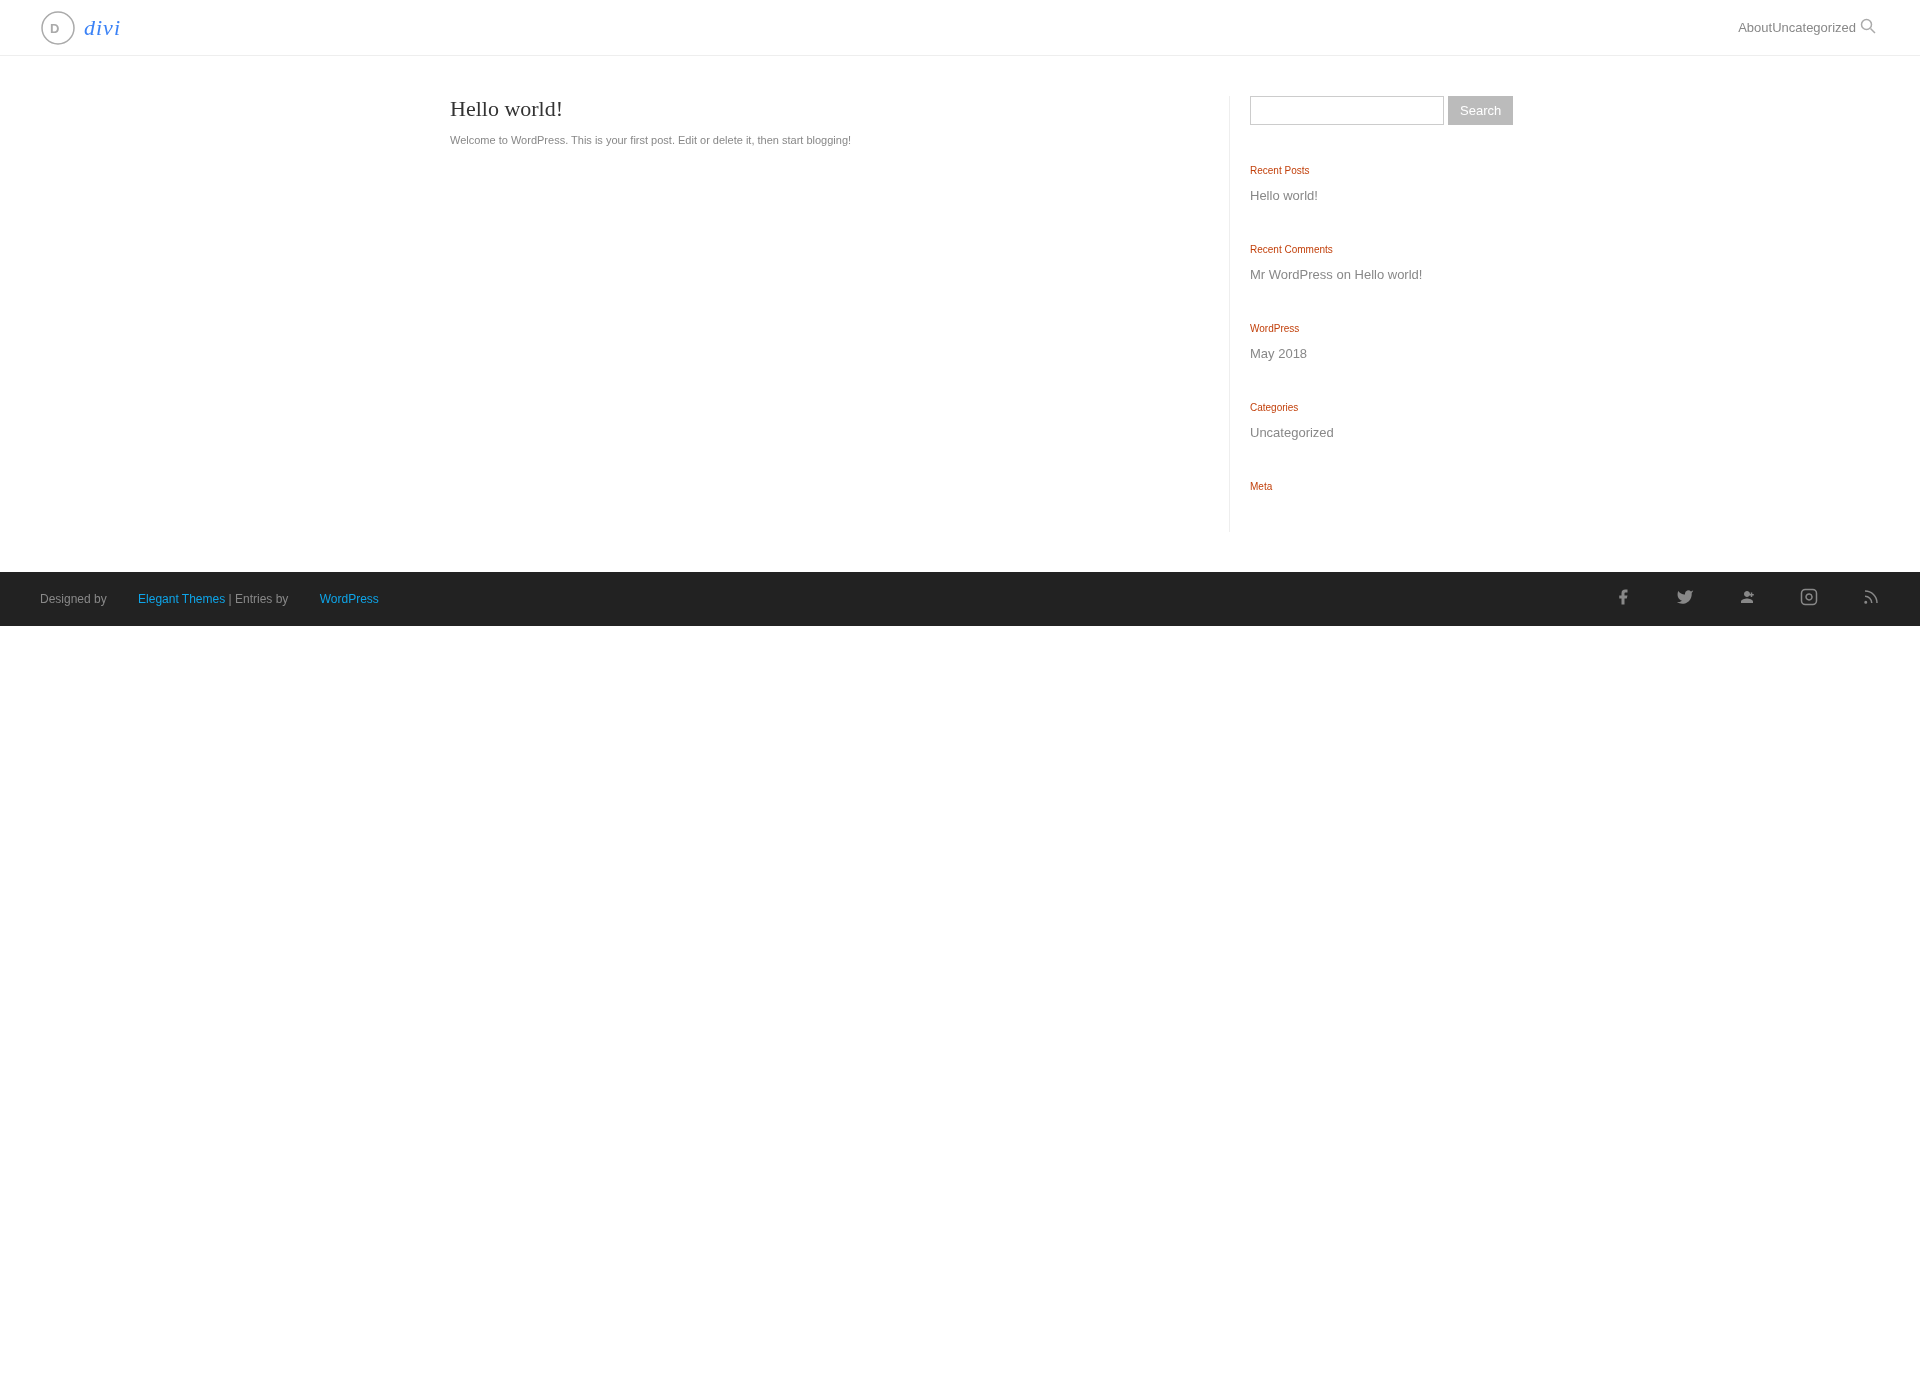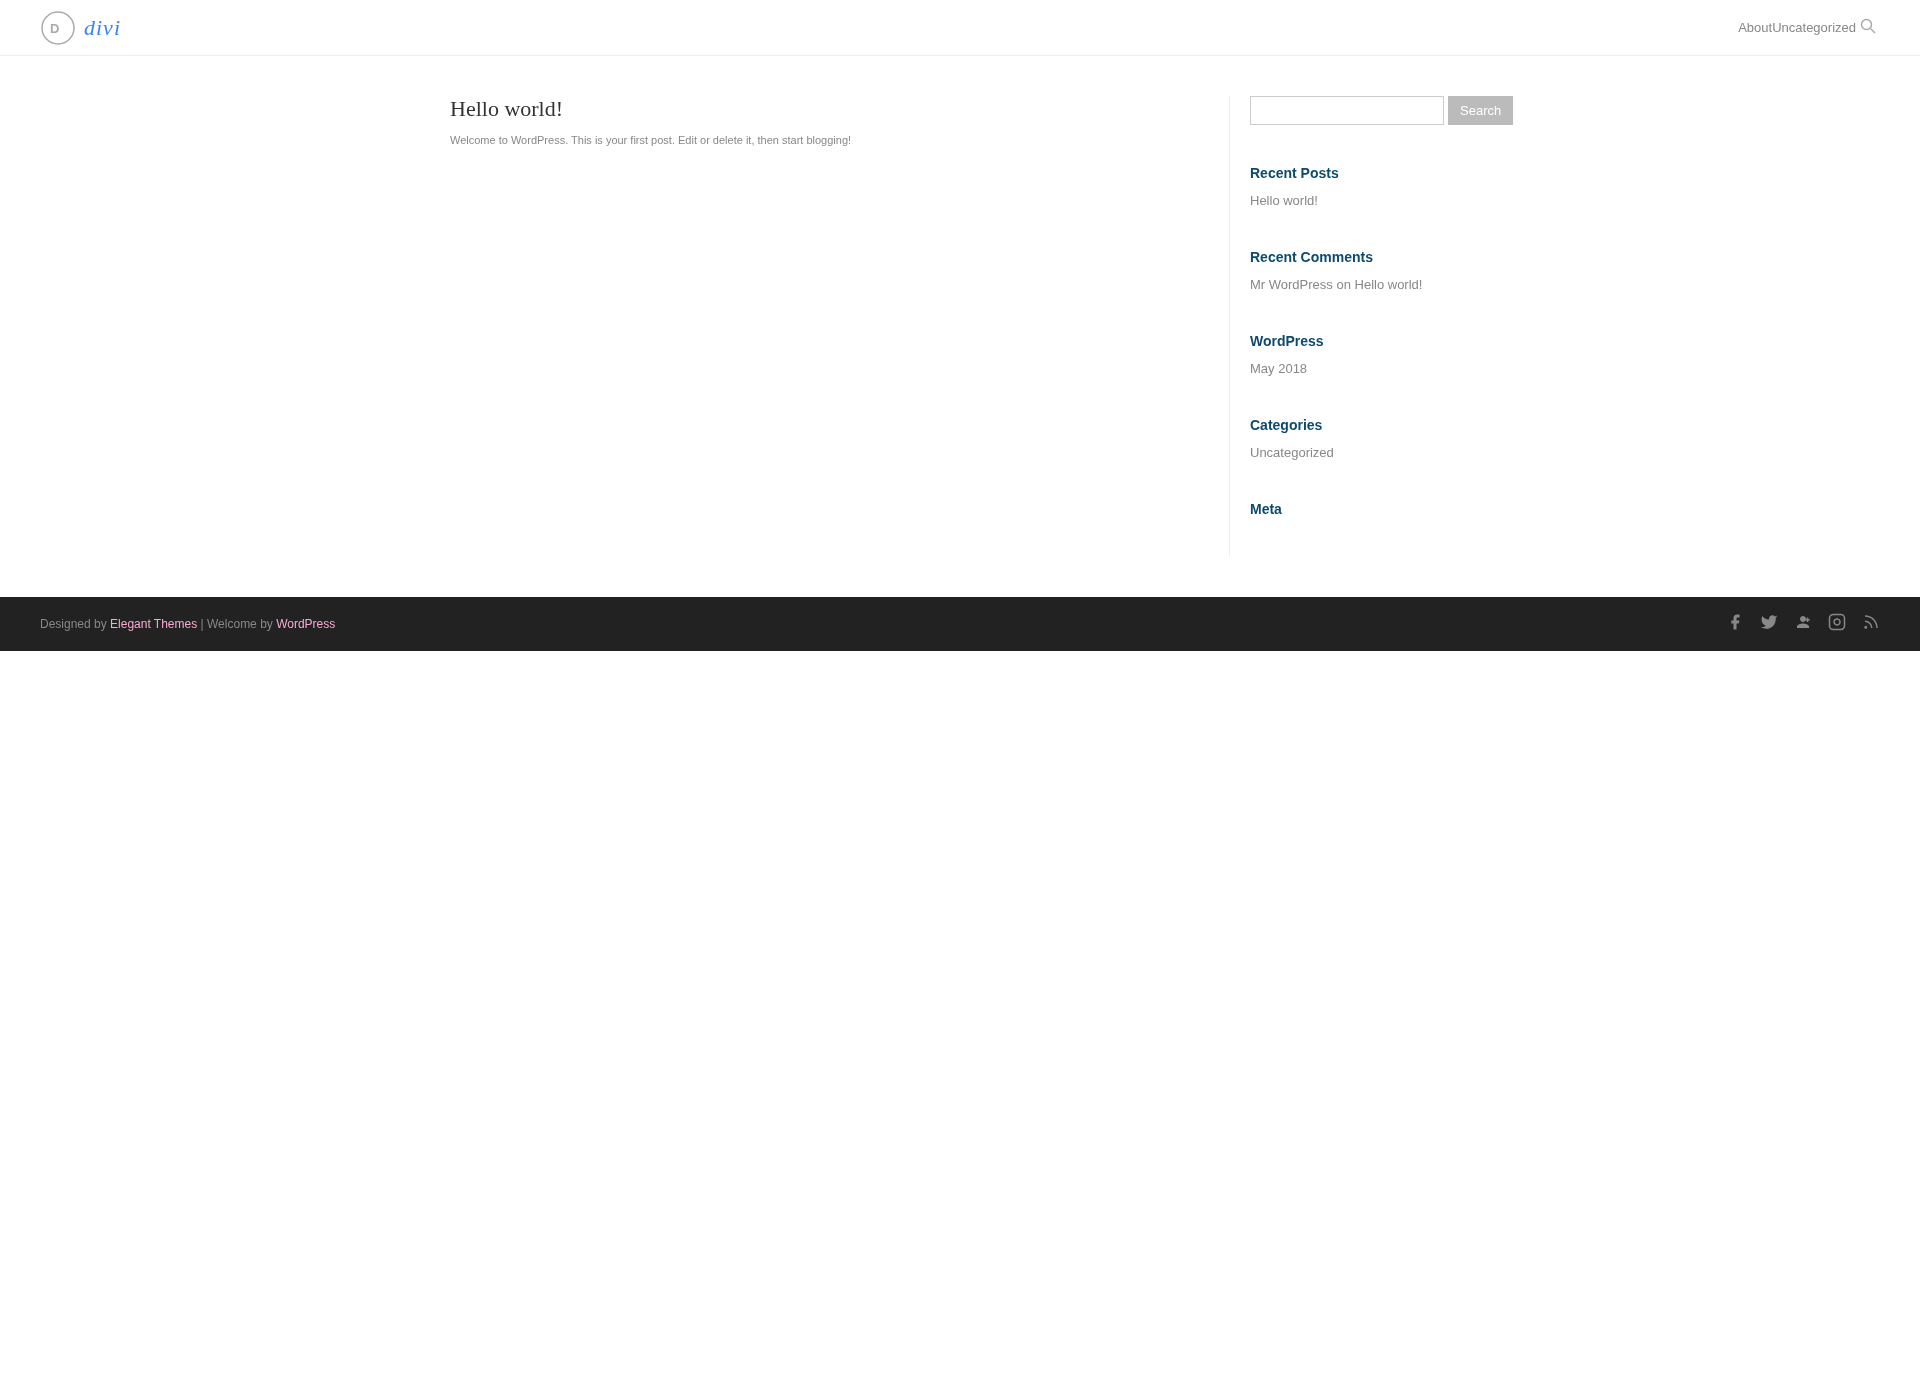--- a/index.html
+++ b/index.html
@@ -72,24 +72,24 @@
       font-family: Arial, sans-serif;
     }
 
     
     #sidebar {
       width: 220px;
       flex-shrink: 0;
     }
     .widget { margin-bottom: 40px; }
     .widget-title {
-      font-size: 14px;
-      color: #0c4a6e;
-      font-family: Arial, sans-serif;
-      font-weight: bold;
+      font-size: 10px;
+      color: #c2410c;
+      font-family: Arial, sans-serif;
+      font-weight: normal;
       margin-bottom: 12px;
     }
     .widget ul {
       list-style: none;
       padding: 0;
     }
     .widget ul li {
       margin-bottom: 6px;
     }
     .widget ul li a {
@@ -127,21 +127,21 @@
     #footer {
       background: #222;
       color: #888;
       padding: 16px 40px;
       display: flex;
       align-items: center;
       justify-content: space-between;
       font-size: 12px;
       font-family: Arial, sans-serif;
     }
-    #footer a { color: #f9a8d4; text-decoration: none; }
+    #footer a { color: #0ea5e9; text-decoration: none; margin-left: 28px; }
     #footer-text { }
     #social-icons {
       display: flex;
       gap: 16px;
     }
     .social-icon {
       color: #888;
       font-size: 16px;
       cursor: pointer;
       text-decoration: none;
@@ -223,21 +223,21 @@
 
     <div class="widget">
       <div class="widget-title">Meta</div>
     </div>
 
   </aside>
 </div>
 
 <footer id="footer">
   <div id="footer-text">
-    <span>Designed by </span><a href="#">Elegant Themes</a><span> | Welcome by </span><a href="#">WordPress</a>
+    <span>Designed by </span><a href="#">Elegant Themes</a><span> | Entries by </span><a href="#">WordPress</a>
   </div>
   <div id="social-icons">
     <a href="#" class="social-icon">
       <svg width="18" height="18" viewBox="0 0 24 24" fill="#888">
           <path d="M18 2h-3a5 5 0 0 0-5 5v3H7v4h3v8h4v-8h3l1-4h-4V7a1 1 0 0 1 1-1h3z"></path>
         </svg>
     </a>
     <a href="#" class="social-icon">
       <svg width="18" height="18" viewBox="0 0 24 24" fill="#888">
           <path d="M23 3a10.9 10.9 0 0 1-3.14 1.53 4.48 4.48 0 0 0-7.86 3v1A10.66 10.66 0 0 1 3 4s-4 9 5 13a11.64 11.64 0 0 1-7 2c9 5 20 0 20-11.5a4.5 4.5 0 0 0-.08-.83A7.72 7.72 0 0 0 23 3z"></path>

